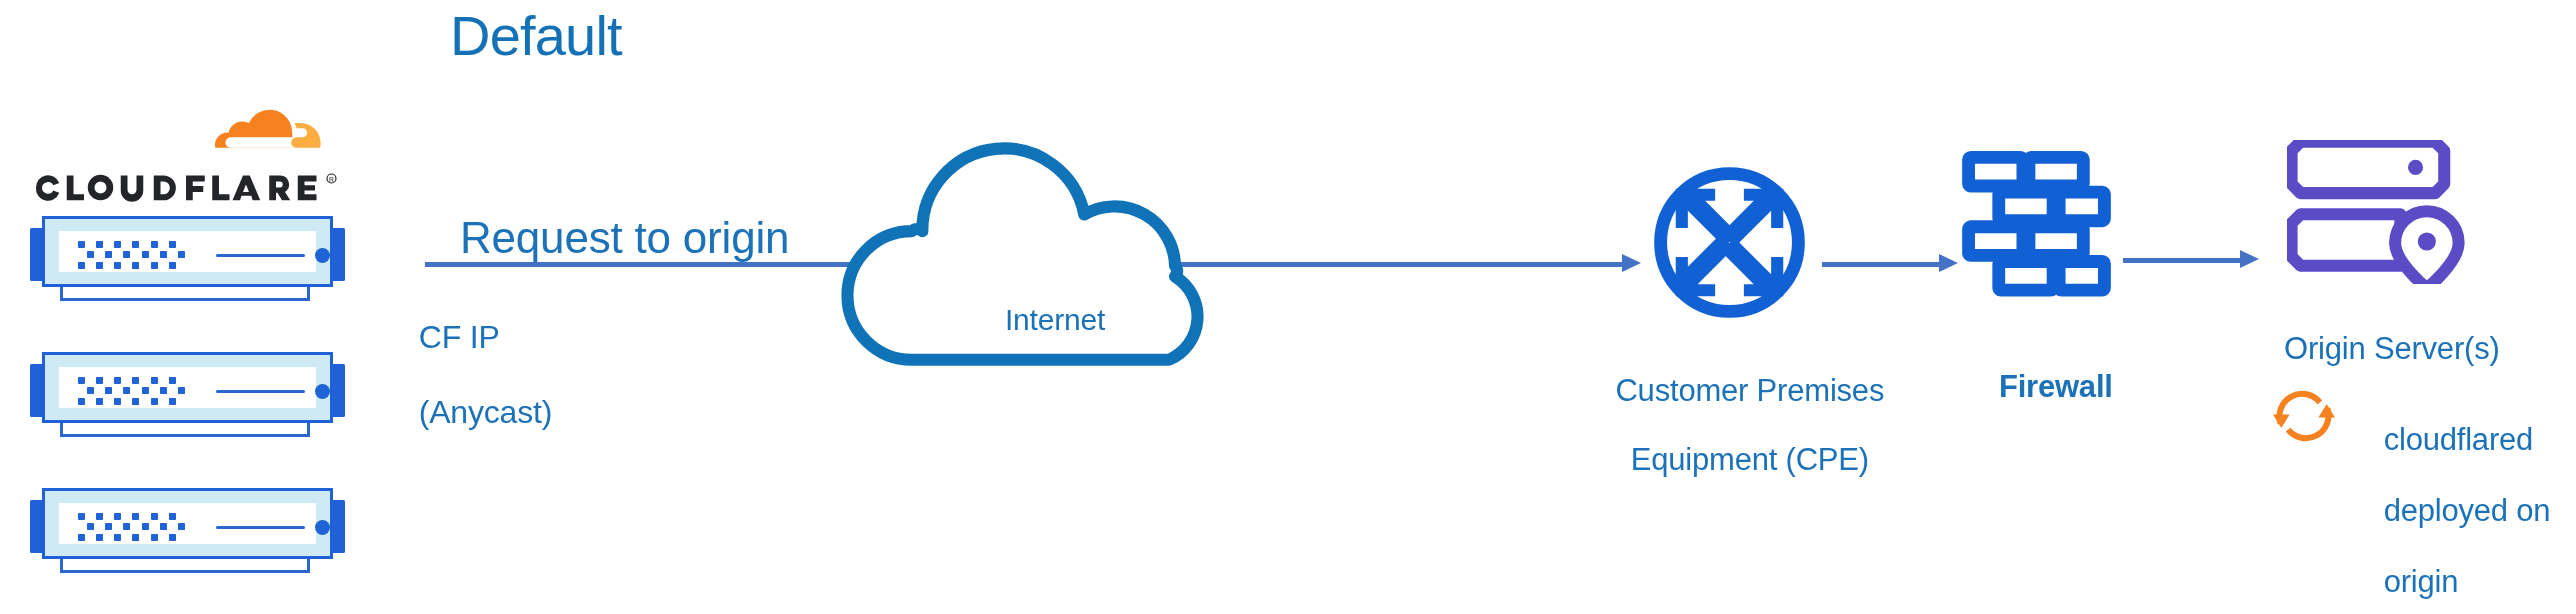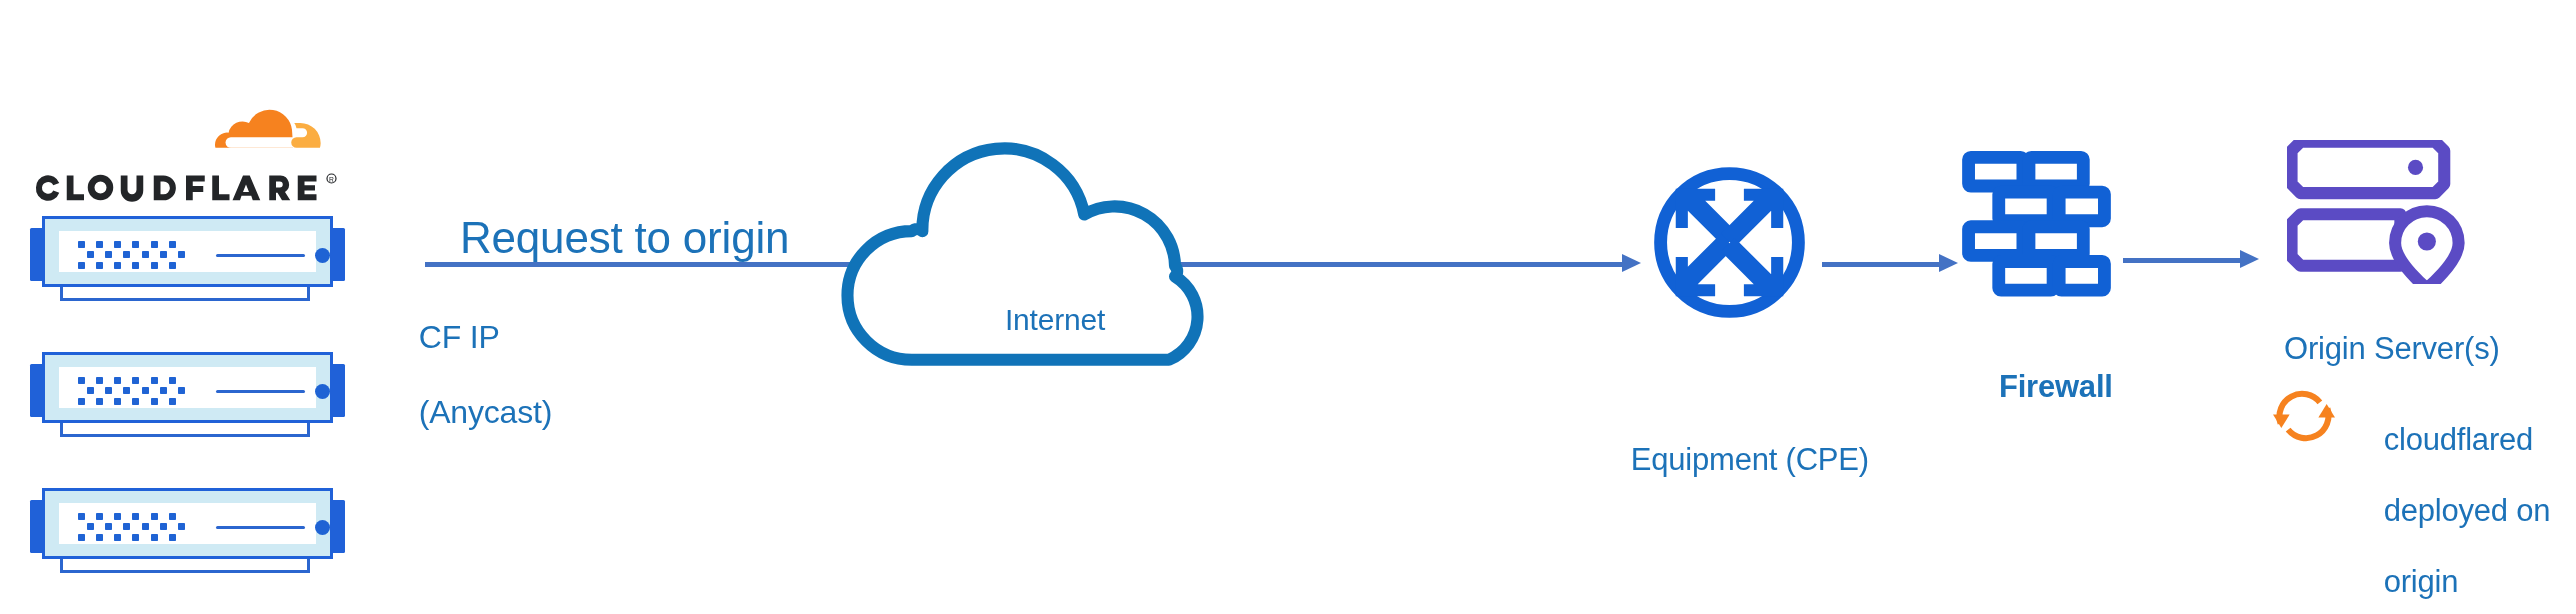--- a/index.html
+++ b/index.html
@@ -248,20 +248,21 @@
     top: 281px;
     font-size: 32px;
     line-height: 1.18;
   }
 </style>
 </head>
 <body>
 
 <div id="canvas">
 
+  <div class="txt" id="diagram-title">Default</div>
 
   <div id="cf-logo">
     <svg class="mark" viewBox="0 0 200 90">
       <path d="M147 34 a30 30 0 0 0 -57 -9 a19 19 0 0 0 -27 13 a16 16 0 0 0 -18 16 a16 16 0 0 0 0.6 4 l103 0 z" fill="#f6821f"></path>
       <path d="M66 58 l88 0 a7 7 0 0 0 0 -14 l-88 0 a7 7 0 0 0 0 14 z" fill="#ffffff"></path>
       <path d="M158 25 a27 27 0 0 1 27 27 a27 27 0 0 1 -1 6 l-31 0 a7 7 0 0 1 0 -14 l8 0 a6 6 0 0 0 0 -12 l-8 0 a14 14 0 0 0 -3 -7 z" fill="#fbad41"></path>
     </svg>
     <svg class="wordmark" viewBox="0 0 440 44">
       <g fill="#232528">
         <path d="M6 22 a16 16 0 0 1 31 -6 l-8 3 a8 8 0 0 0 -15 3 a8 8 0 0 0 15 4 l8 3 a16 16 0 0 1 -31 -7 z"></path>
@@ -407,21 +408,21 @@
       <path d="M47 47 L70 47 L118 95 L100 113 L52 65 L52 88 L36 88 L36 36 L88 36 L88 52 L65 52 Z" transform="translate(-2,-2)"></path>
 
       <path d="M163 47 L140 47 L92 95 L110 113 L158 65 L158 88 L174 88 L174 36 L122 36 L122 52 L145 52 Z" transform="translate(2,-2) scale(1,1)"></path>
 
       <path d="M47 163 L47 140 L95 92 L113 110 L65 158 L88 158 L88 174 L36 174 L36 122 L52 122 L52 145 Z" transform="translate(-2,2)"></path>
 
       <path d="M163 163 L140 163 L92 115 L110 97 L158 145 L158 122 L174 122 L174 174 L122 174 L122 158 L145 158 Z" transform="translate(2,2)"></path>
     </g>
   </svg>
   <div class="txt center" id="cpe-label">
-    <br>
+    <span>Customer Premises</span><br>
     <span>Equipment (CPE)</span>
   </div>
 
   <div class="arrow" style="left:1822px; top:254px; width:136px;">
     <div class="shaft" style="width:117px;"></div>
     <div class="head" style="left:117px;"></div>
   </div>
 
   <svg id="firewall-icon" viewBox="0 0 208 198">
     <g fill="none" stroke="#1161d5" stroke-width="17" stroke-linejoin="round">

